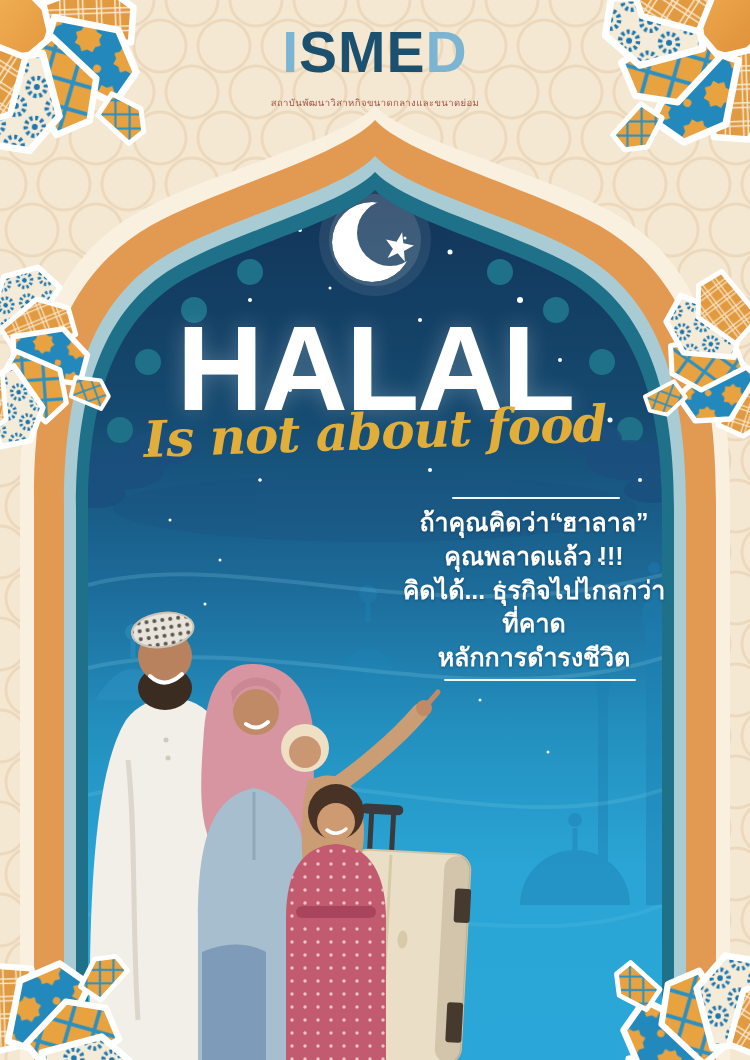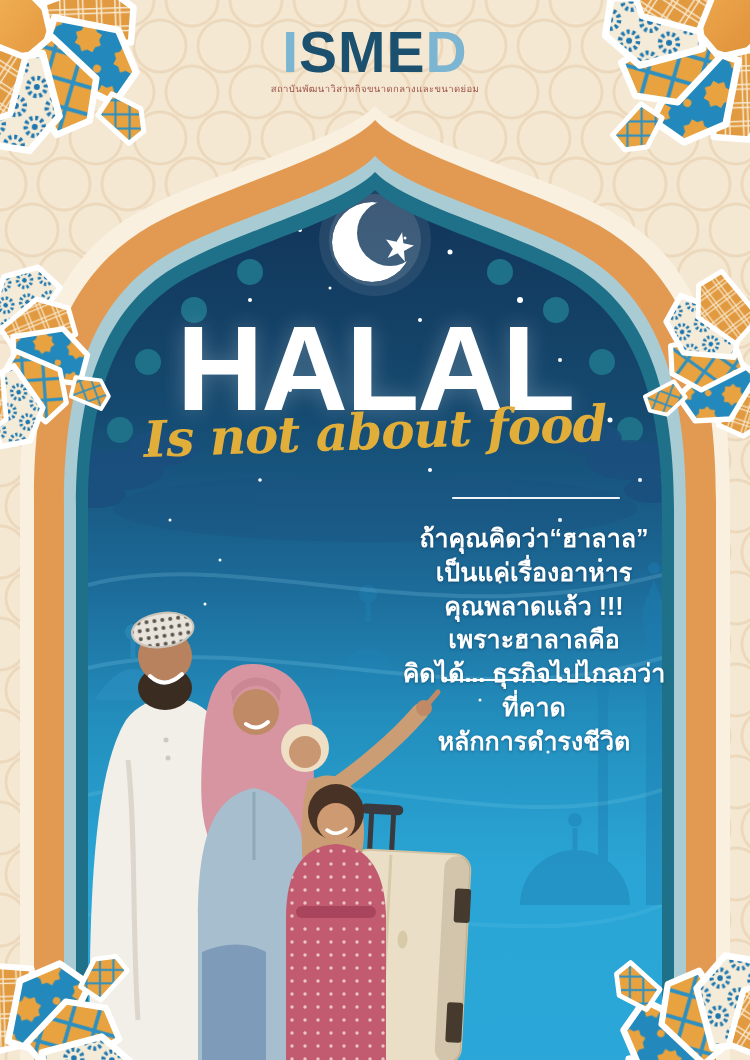--- a/index.html
+++ b/index.html
@@ -15,34 +15,34 @@
   }
   .abs{position:absolute;}
   svg{display:block;}
   .layer{position:absolute;inset:0;width:750px;height:1060px;pointer-events:none;}
 
   
   .logo{top:24px;left:0;width:100%;text-align:center;z-index:6;}
   .logo-word{font-size:57px;font-weight:800;letter-spacing:1px;line-height:1;}
   .logo-light{color:#7CB5D2;}
   .logo-dark{color:#1B506E;}
-  .logo-tagline{font-size:9.5px;letter-spacing:.4px;color:#9C5147;margin-top:0;}
+  .logo-tagline{font-size:9.5px;letter-spacing:.4px;color:#9C5147;margin-top:14px;}
 
   
   .headline{top:308px;left:0;width:100%;text-align:center;z-index:3;
     font-size:120px;font-weight:800;color:#FFFFFF;line-height:1;letter-spacing:-2px;
     text-shadow:0 0 22px rgba(255,255,255,.25);}
   .sub-headline{top:402px;left:0;width:100%;text-align:center;z-index:4;
     font-family:"DejaVu Serif",serif;font-style:italic;font-weight:bold;
     font-size:50px;color:#E2AE3A;transform:rotate(-2deg);letter-spacing:-1px;}
 
   
   .message{top:506px;left:396px;width:276px;text-align:center;z-index:3;
     color:#FFFFFF;font-size:25px;font-weight:bold;line-height:1.35;
-    text-shadow:0 1px 3px rgba(10,40,70,.45);margin-top:16px;}
+    text-shadow:0 1px 3px rgba(10,40,70,.45);}
   .rule{position:absolute;height:2px;background:rgba(255,255,255,.95);z-index:3;border-radius:1px;}
   .rule-top{top:497px;left:452px;width:168px;}
   .rule-bottom{top:679px;left:444px;width:192px;}
 
   .z1{z-index:1}.z3{z-index:3}.z4{z-index:4}
 </style>
 </head>
 <body>
 
 <div class="poster">
@@ -241,23 +241,21 @@
       </g>
     </g>
   </svg>
 
   <div class="abs headline">HALAL</div>
   <div class="abs sub-headline">Is not about food</div>
 
   <div class="rule rule-top"></div>
   <div class="abs message">
     <div>ถ้าคุณคิดว่า“ฮาลาล”</div>
-    <div>เป็นแค่เรื่องอาหาร</div>
     <div>คุณพลาดแล้ว !!!</div>
-    <div>เพราะฮาลาลคือ</div>
     <div>คิดได้... ธุรกิจไปไกลกว่าที่คาด</div>
     <div>หลักการดำรงชีวิต</div>
   </div>
   <div class="rule rule-bottom"></div>
 
   <svg class="layer z3" viewBox="0 0 750 1060">
 
     <g transform="rotate(3 410 950)">
       <rect x="362" y="814" width="5" height="44" fill="#3A393E"></rect>
       <rect x="384" y="814" width="5" height="44" fill="#3A393E"></rect>

